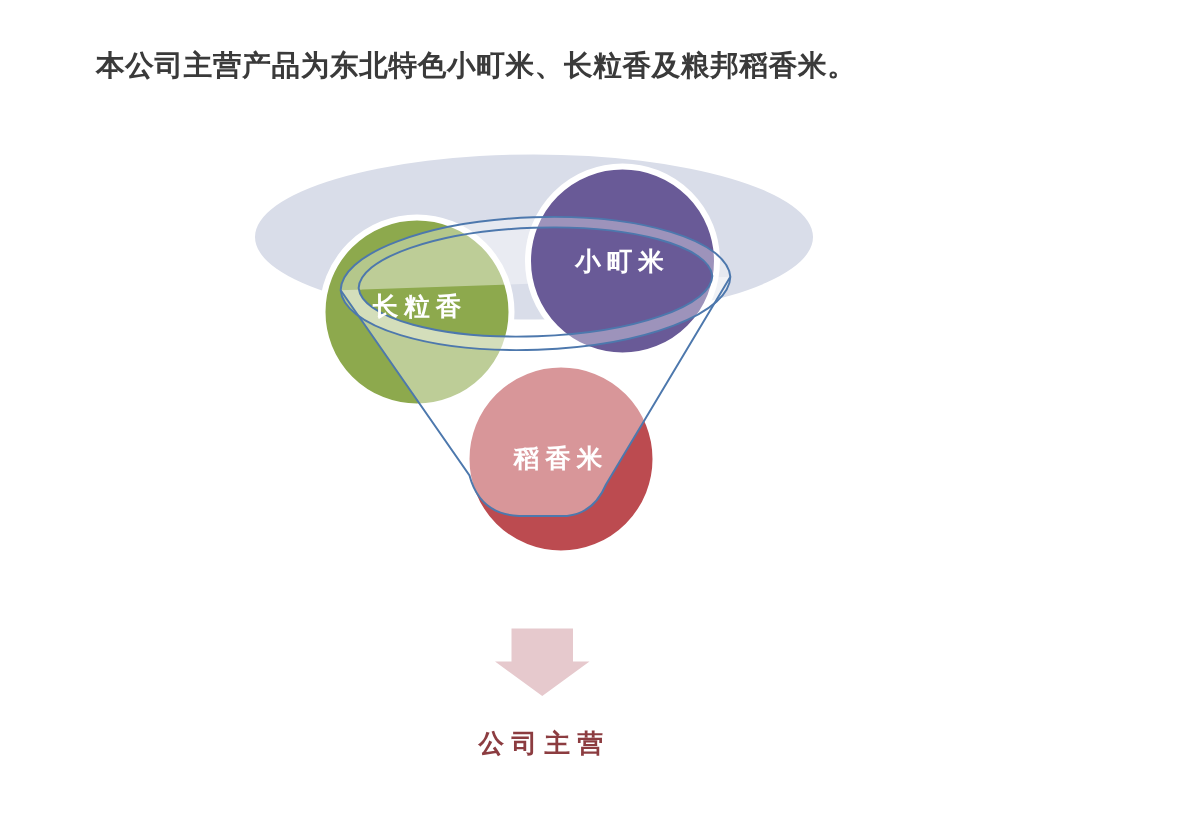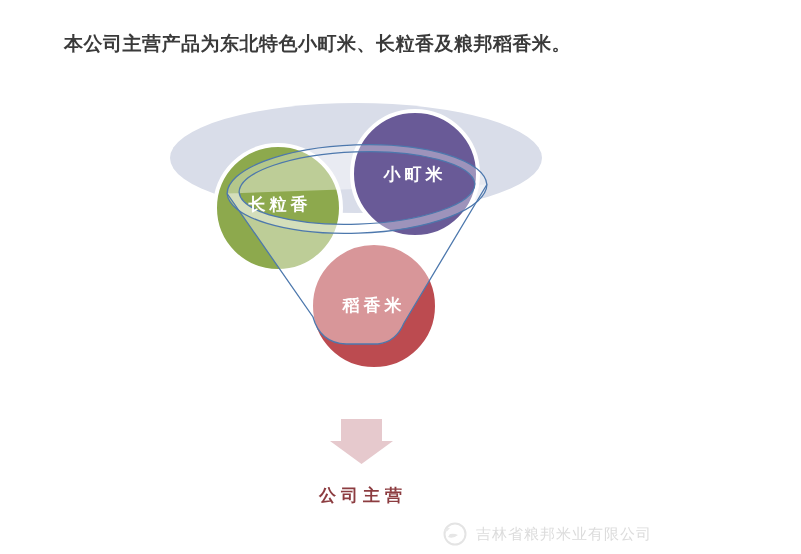--- a/index.html
+++ b/index.html
@@ -86,22 +86,14 @@
 
     <text x="280" y="210" text-anchor="middle" class="circle-label">长粒香</text>
     <text x="415" y="180" text-anchor="middle" class="circle-label">小町米</text>
     <text x="374" y="311" text-anchor="middle" class="circle-label">稻香米</text>
 
     <polygon points="341,419 382,419 382,441 393,441 361.5,464 330,441 341,441" stroke-width="1" fill="#E6C9CD"></polygon>
 
     <text x="363" y="501" text-anchor="middle" class="caption-text" fill="#8C3C40">公司主营</text>
   </svg>
 
-  <div class="footer">
-    <svg width="30" height="30" viewBox="0 0 30 30">
-      <circle cx="15" cy="15" r="10.5" fill="none" stroke="#e4e4e4" stroke-width="2"></circle>
-      <path d="M 8 18 Q 13 20 18 16 Q 14 14 10 15 Z" fill="#e6e6e6"></path>
-      <path d="M 4 11 Q 7 8 10 9 Q 8 12 5 13 Z" fill="#e9e9e9"></path>
-    </svg>
-    <span class="footer-text">吉林省粮邦米业有限公司</span>
-  </div>
 
 </div>
 
 </body></html>

